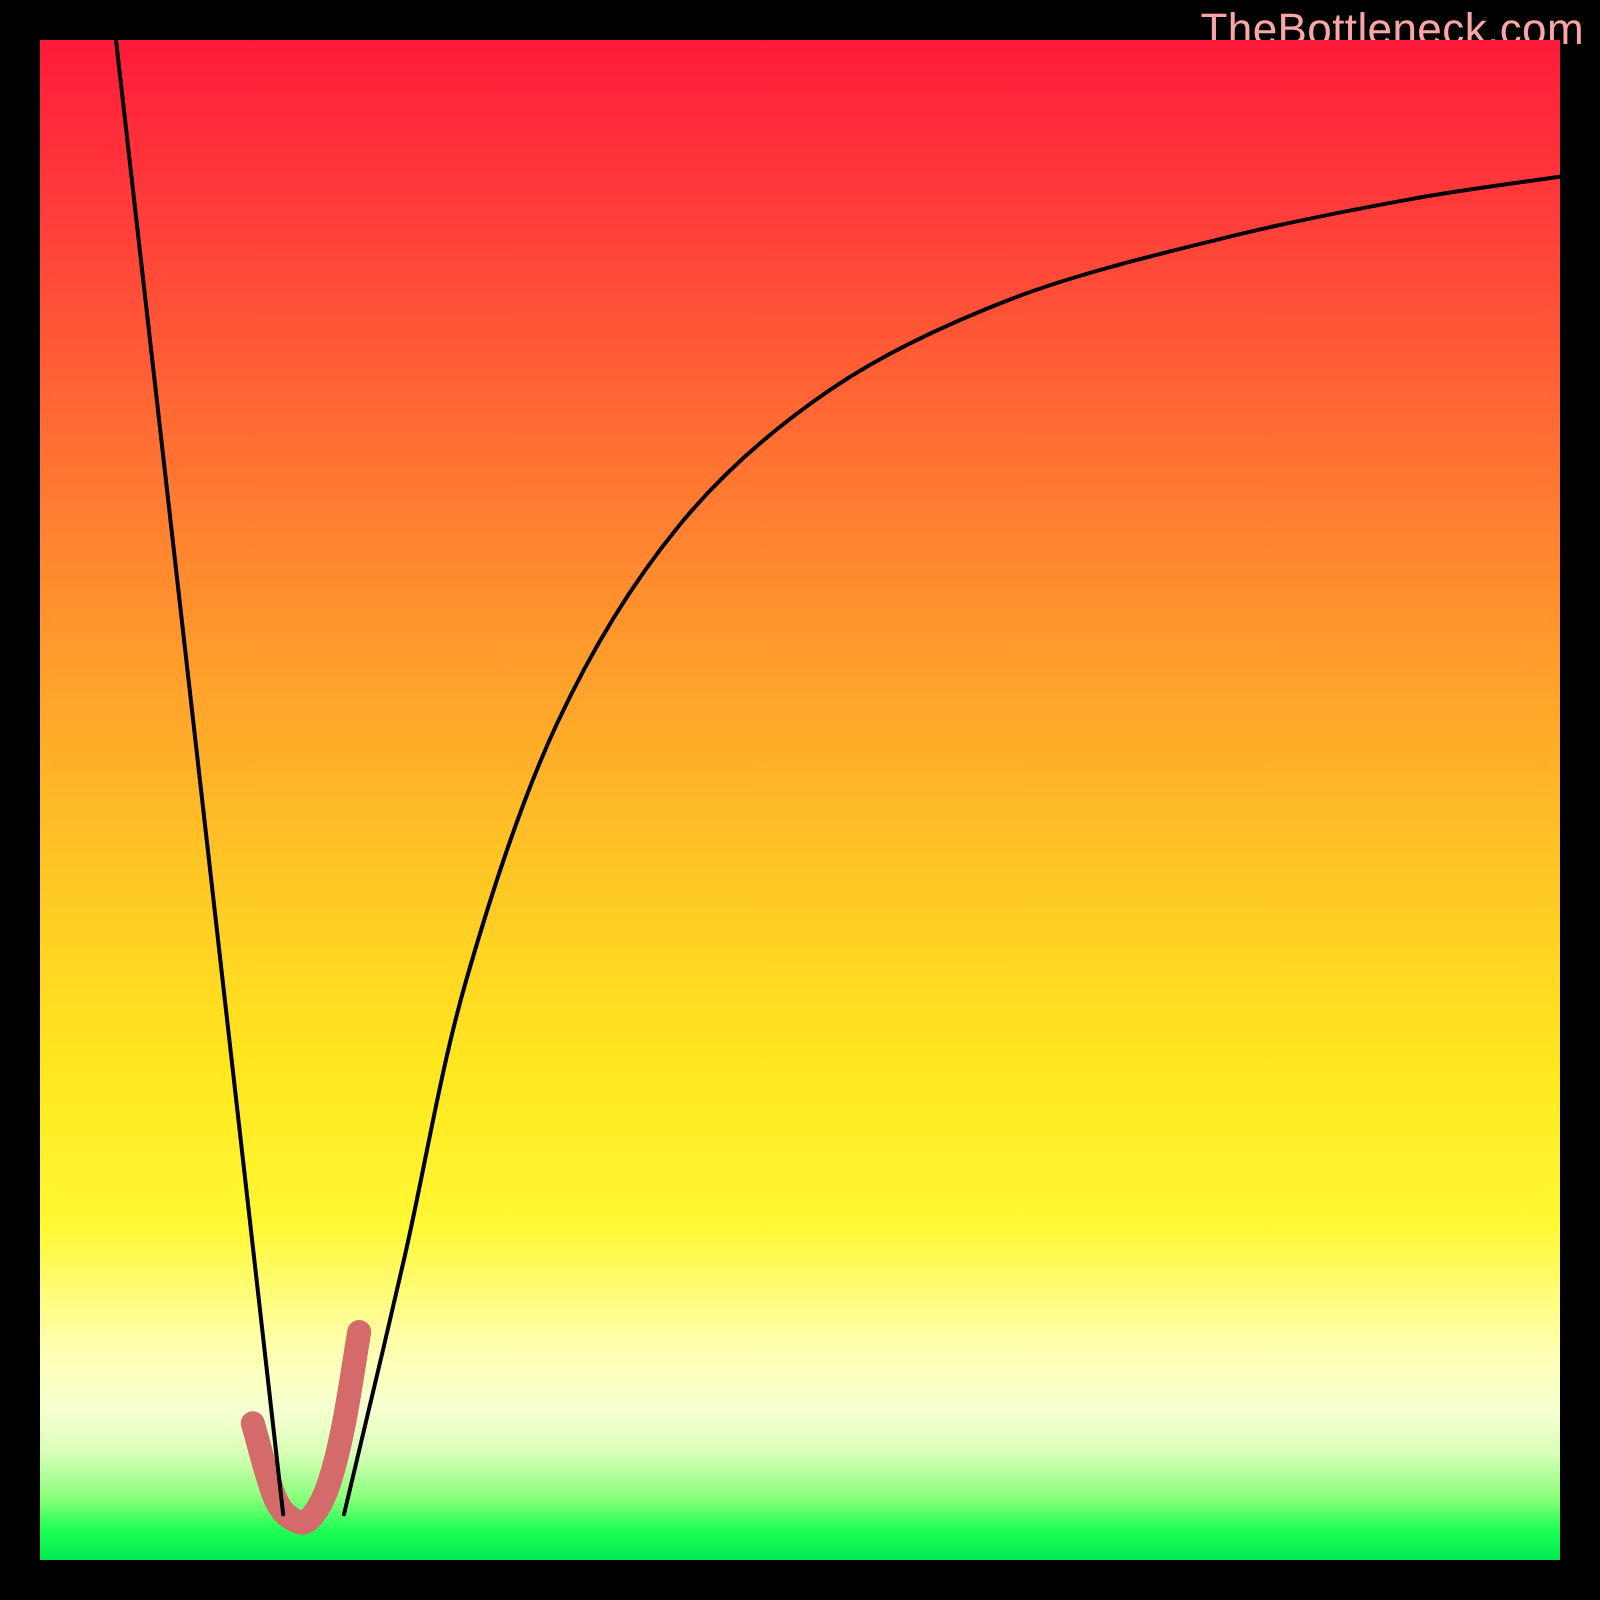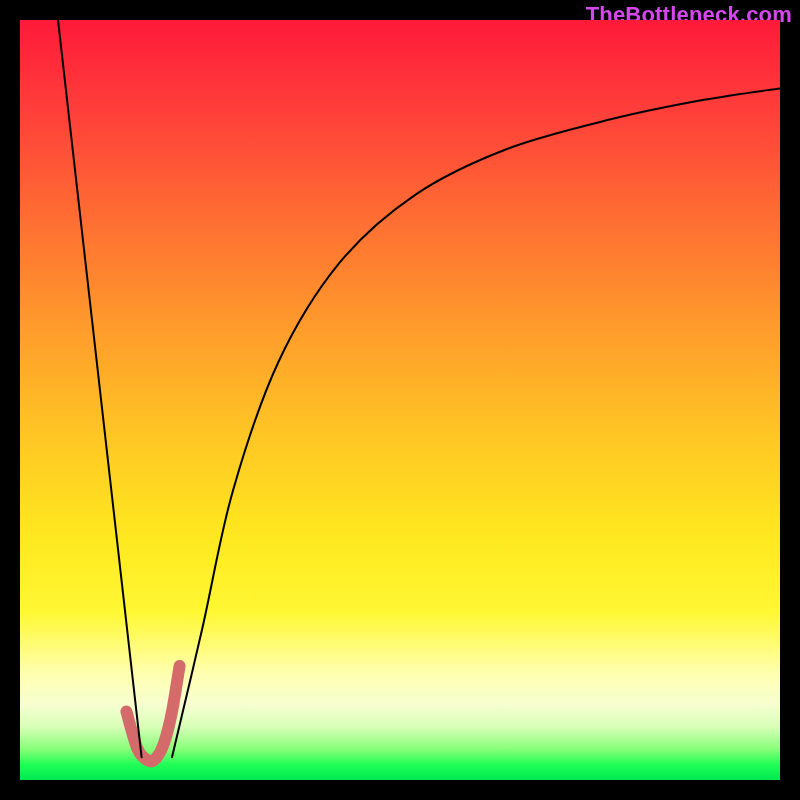--- a/index.html
+++ b/index.html
@@ -39,22 +39,22 @@
       #1fff55 98%,
       #00e851 100%
     );
   }
   .watermark {
     position: absolute;
     top: 2px;
     right: 8px;
     font-family: Arial, Helvetica, sans-serif;
     font-size: 22px;
-    font-weight: 700;
-    color: #d946ef;
+    font-weight: 400;
+    color: #fca5a5;
     letter-spacing: 0.2px;
     user-select: none;
   }
   svg.curve {
     position: absolute;
     left: 0;
     top: 0;
     width: 760px;
     height: 760px;
   }

